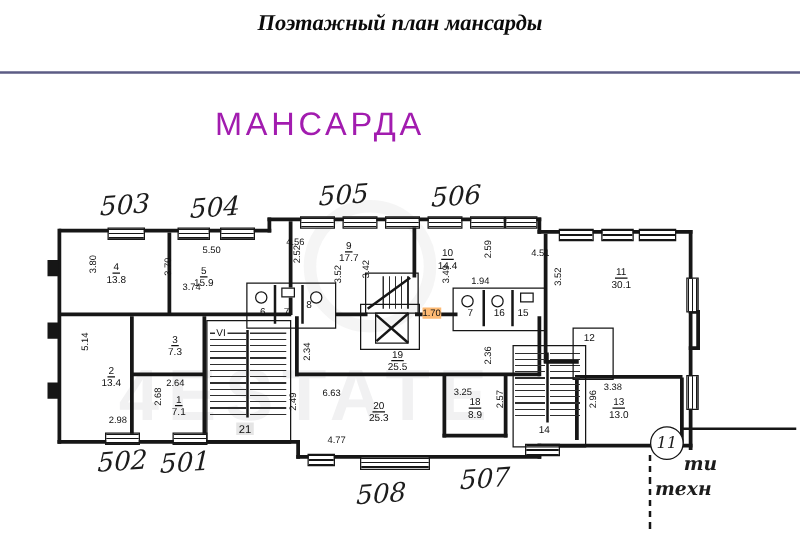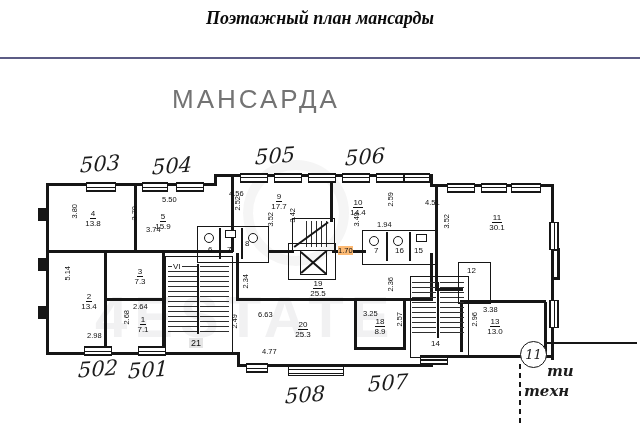--- a/index.html
+++ b/index.html
@@ -2,21 +2,21 @@
 <html><head>
 <meta charset="utf-8">
 <style>
   html,body{margin:0;padding:0;}
   body{width:640px;height:429px;background:#ffffff;position:relative;overflow:hidden;
        font-family:"Liberation Sans",sans-serif;color:#111;}
   #title{position:absolute;left:0;top:8px;width:640px;text-align:center;
          font-family:"Liberation Serif",serif;font-weight:bold;font-style:italic;
          font-size:18px;color:#0b0b0b;}
   #rule{position:absolute;left:0;top:57px;width:640px;height:2px;background:#5c5c85;}
-  #plan-heading{position:absolute;left:172px;top:84px;font-size:26px;letter-spacing:3px;color:#737373;}
+  #plan-heading{position:absolute;left:172px;top:84px;font-size:26px;letter-spacing:3px;color:#a21caf;}
   
   #wm{position:absolute;left:95px;top:283px;font-size:58px;font-weight:bold;letter-spacing:7px;
       color:rgba(100,100,115,0.09);}
   #pin{position:absolute;left:243px;top:160px;width:86px;height:86px;border:10px solid rgba(120,120,120,0.07);border-radius:50%;}
   
   .w{position:absolute;background:#161616;}
   .box{position:absolute;border:1.5px solid #161616;}
   .win{position:absolute;border:1px solid #161616;background:repeating-linear-gradient(180deg,#161616 0 1px,#ffffff 1px 3.5px);}
   .winv{position:absolute;border:1px solid #161616;background:repeating-linear-gradient(90deg,#161616 0 1px,#ffffff 1px 3.5px);}
   .stair{position:absolute;background:repeating-linear-gradient(180deg,#2e2e2e 0 1px,transparent 1px 5px);}

